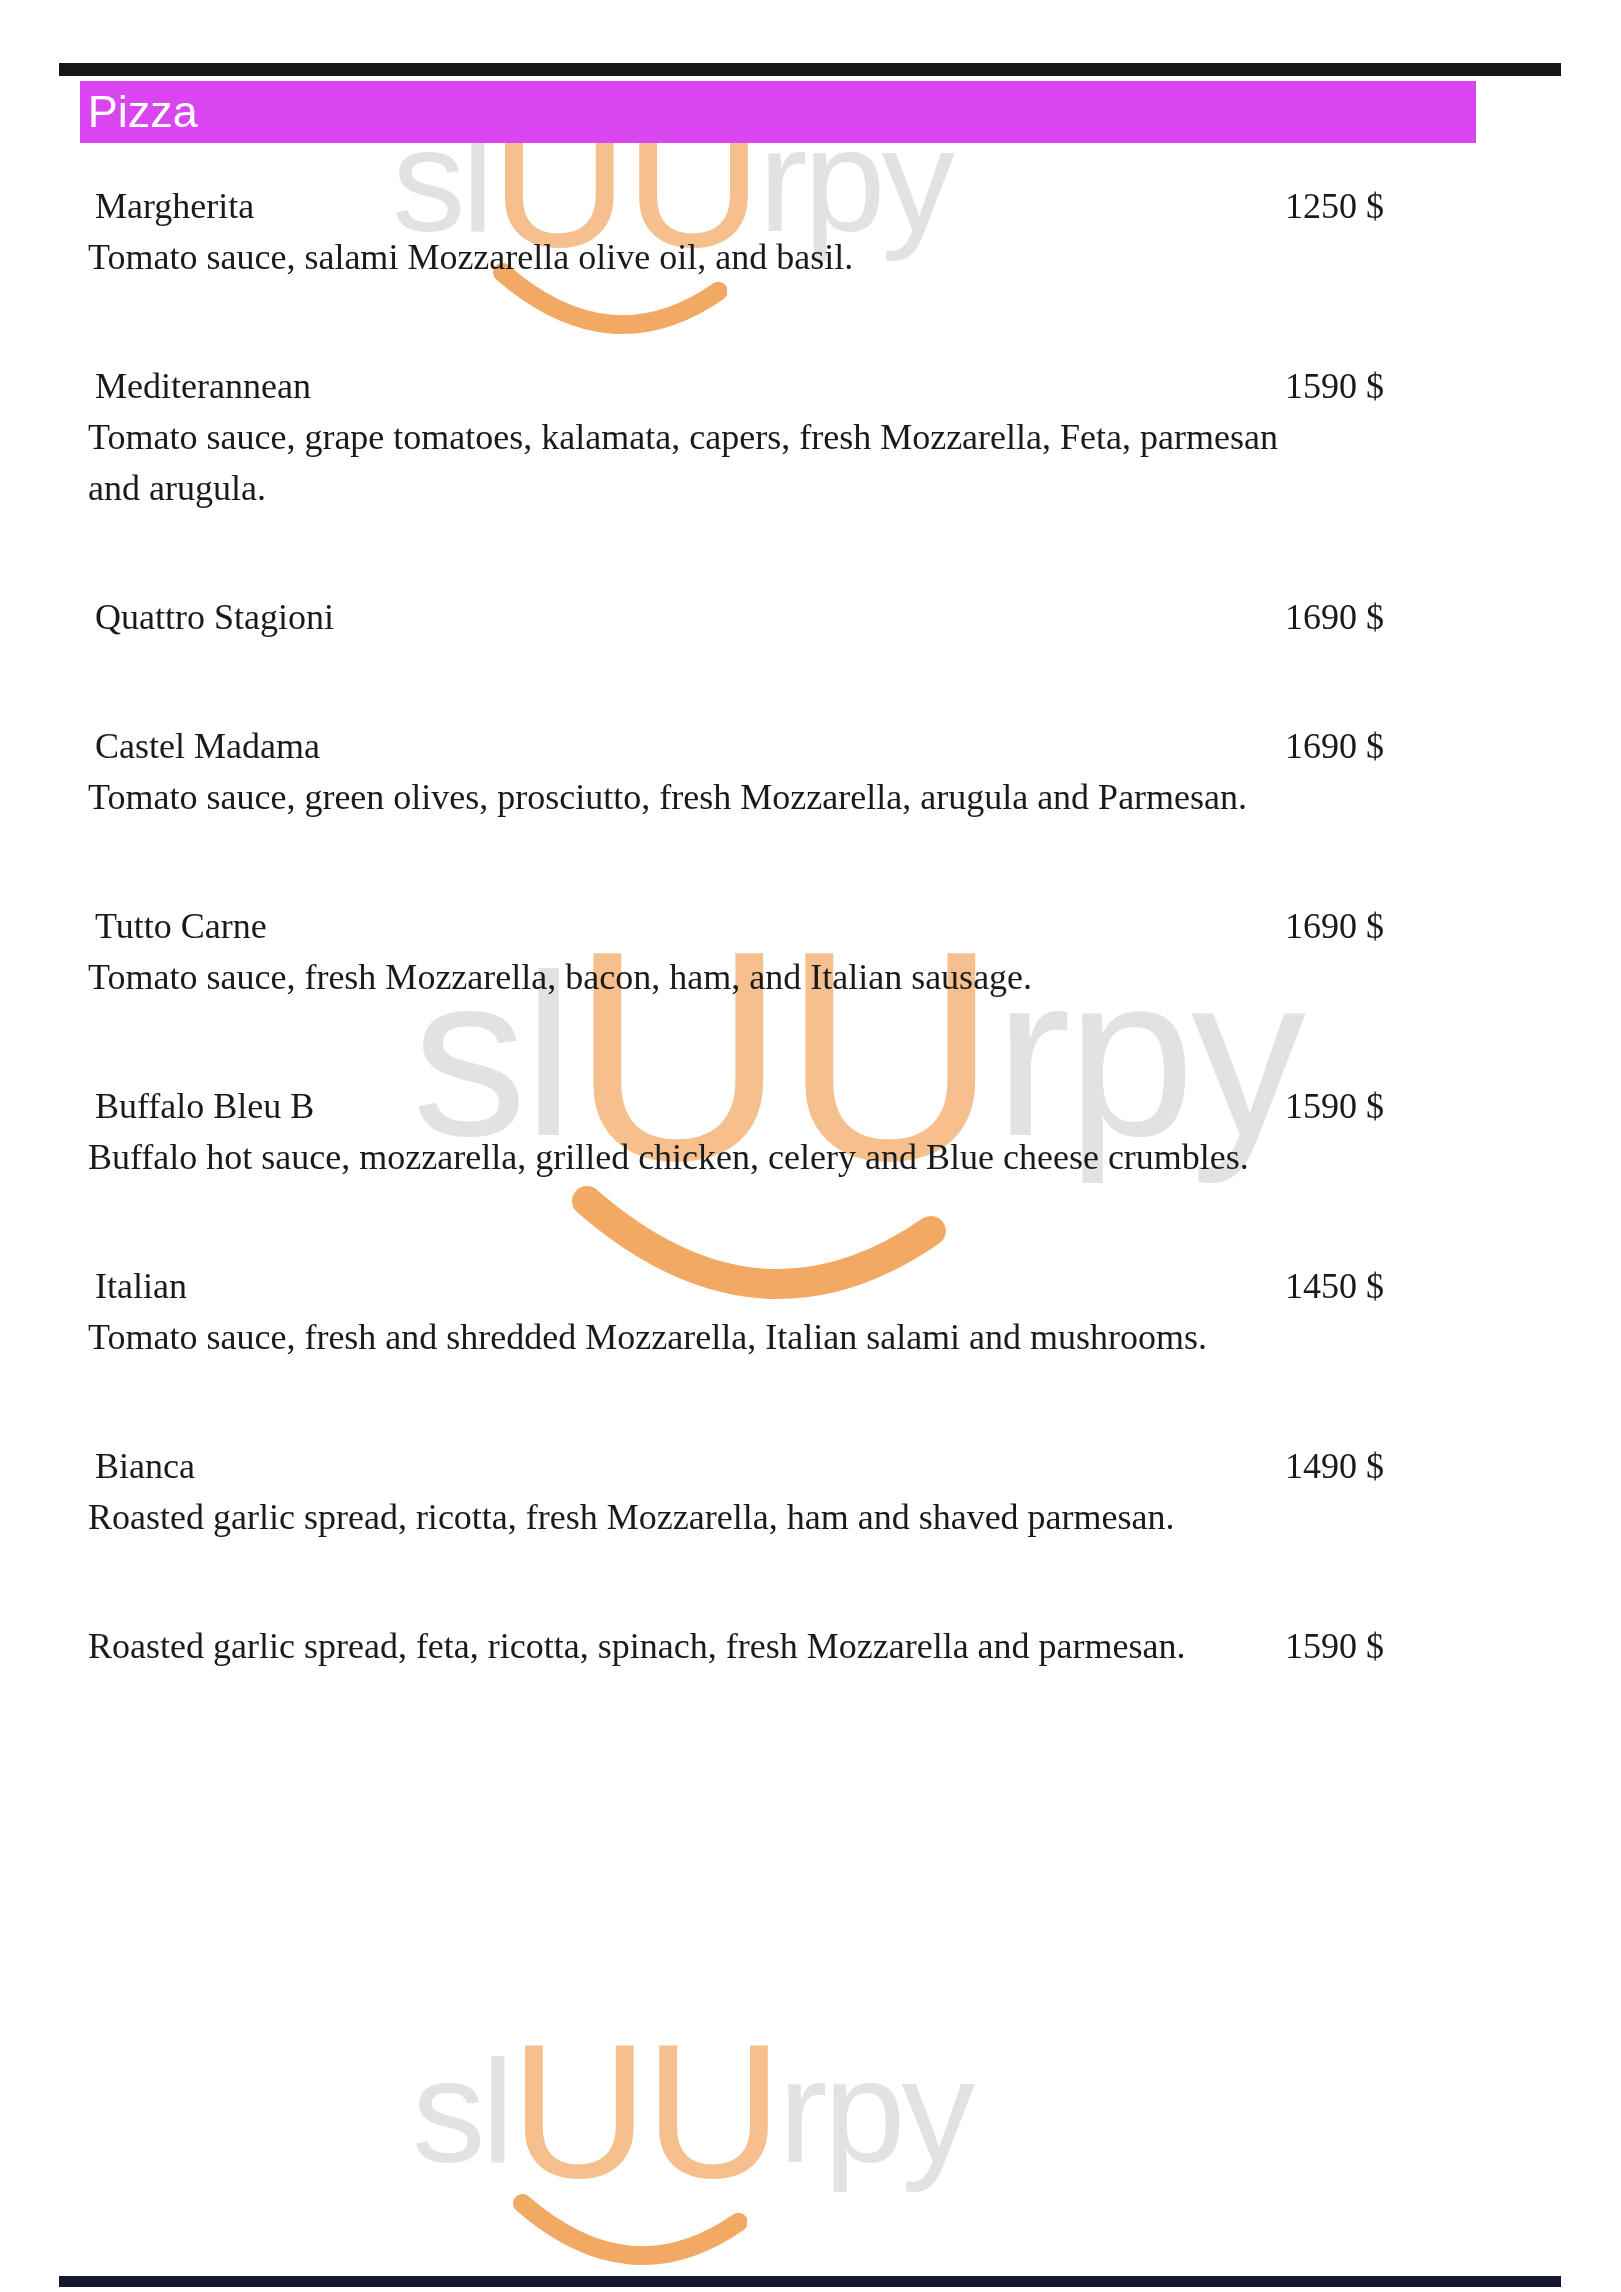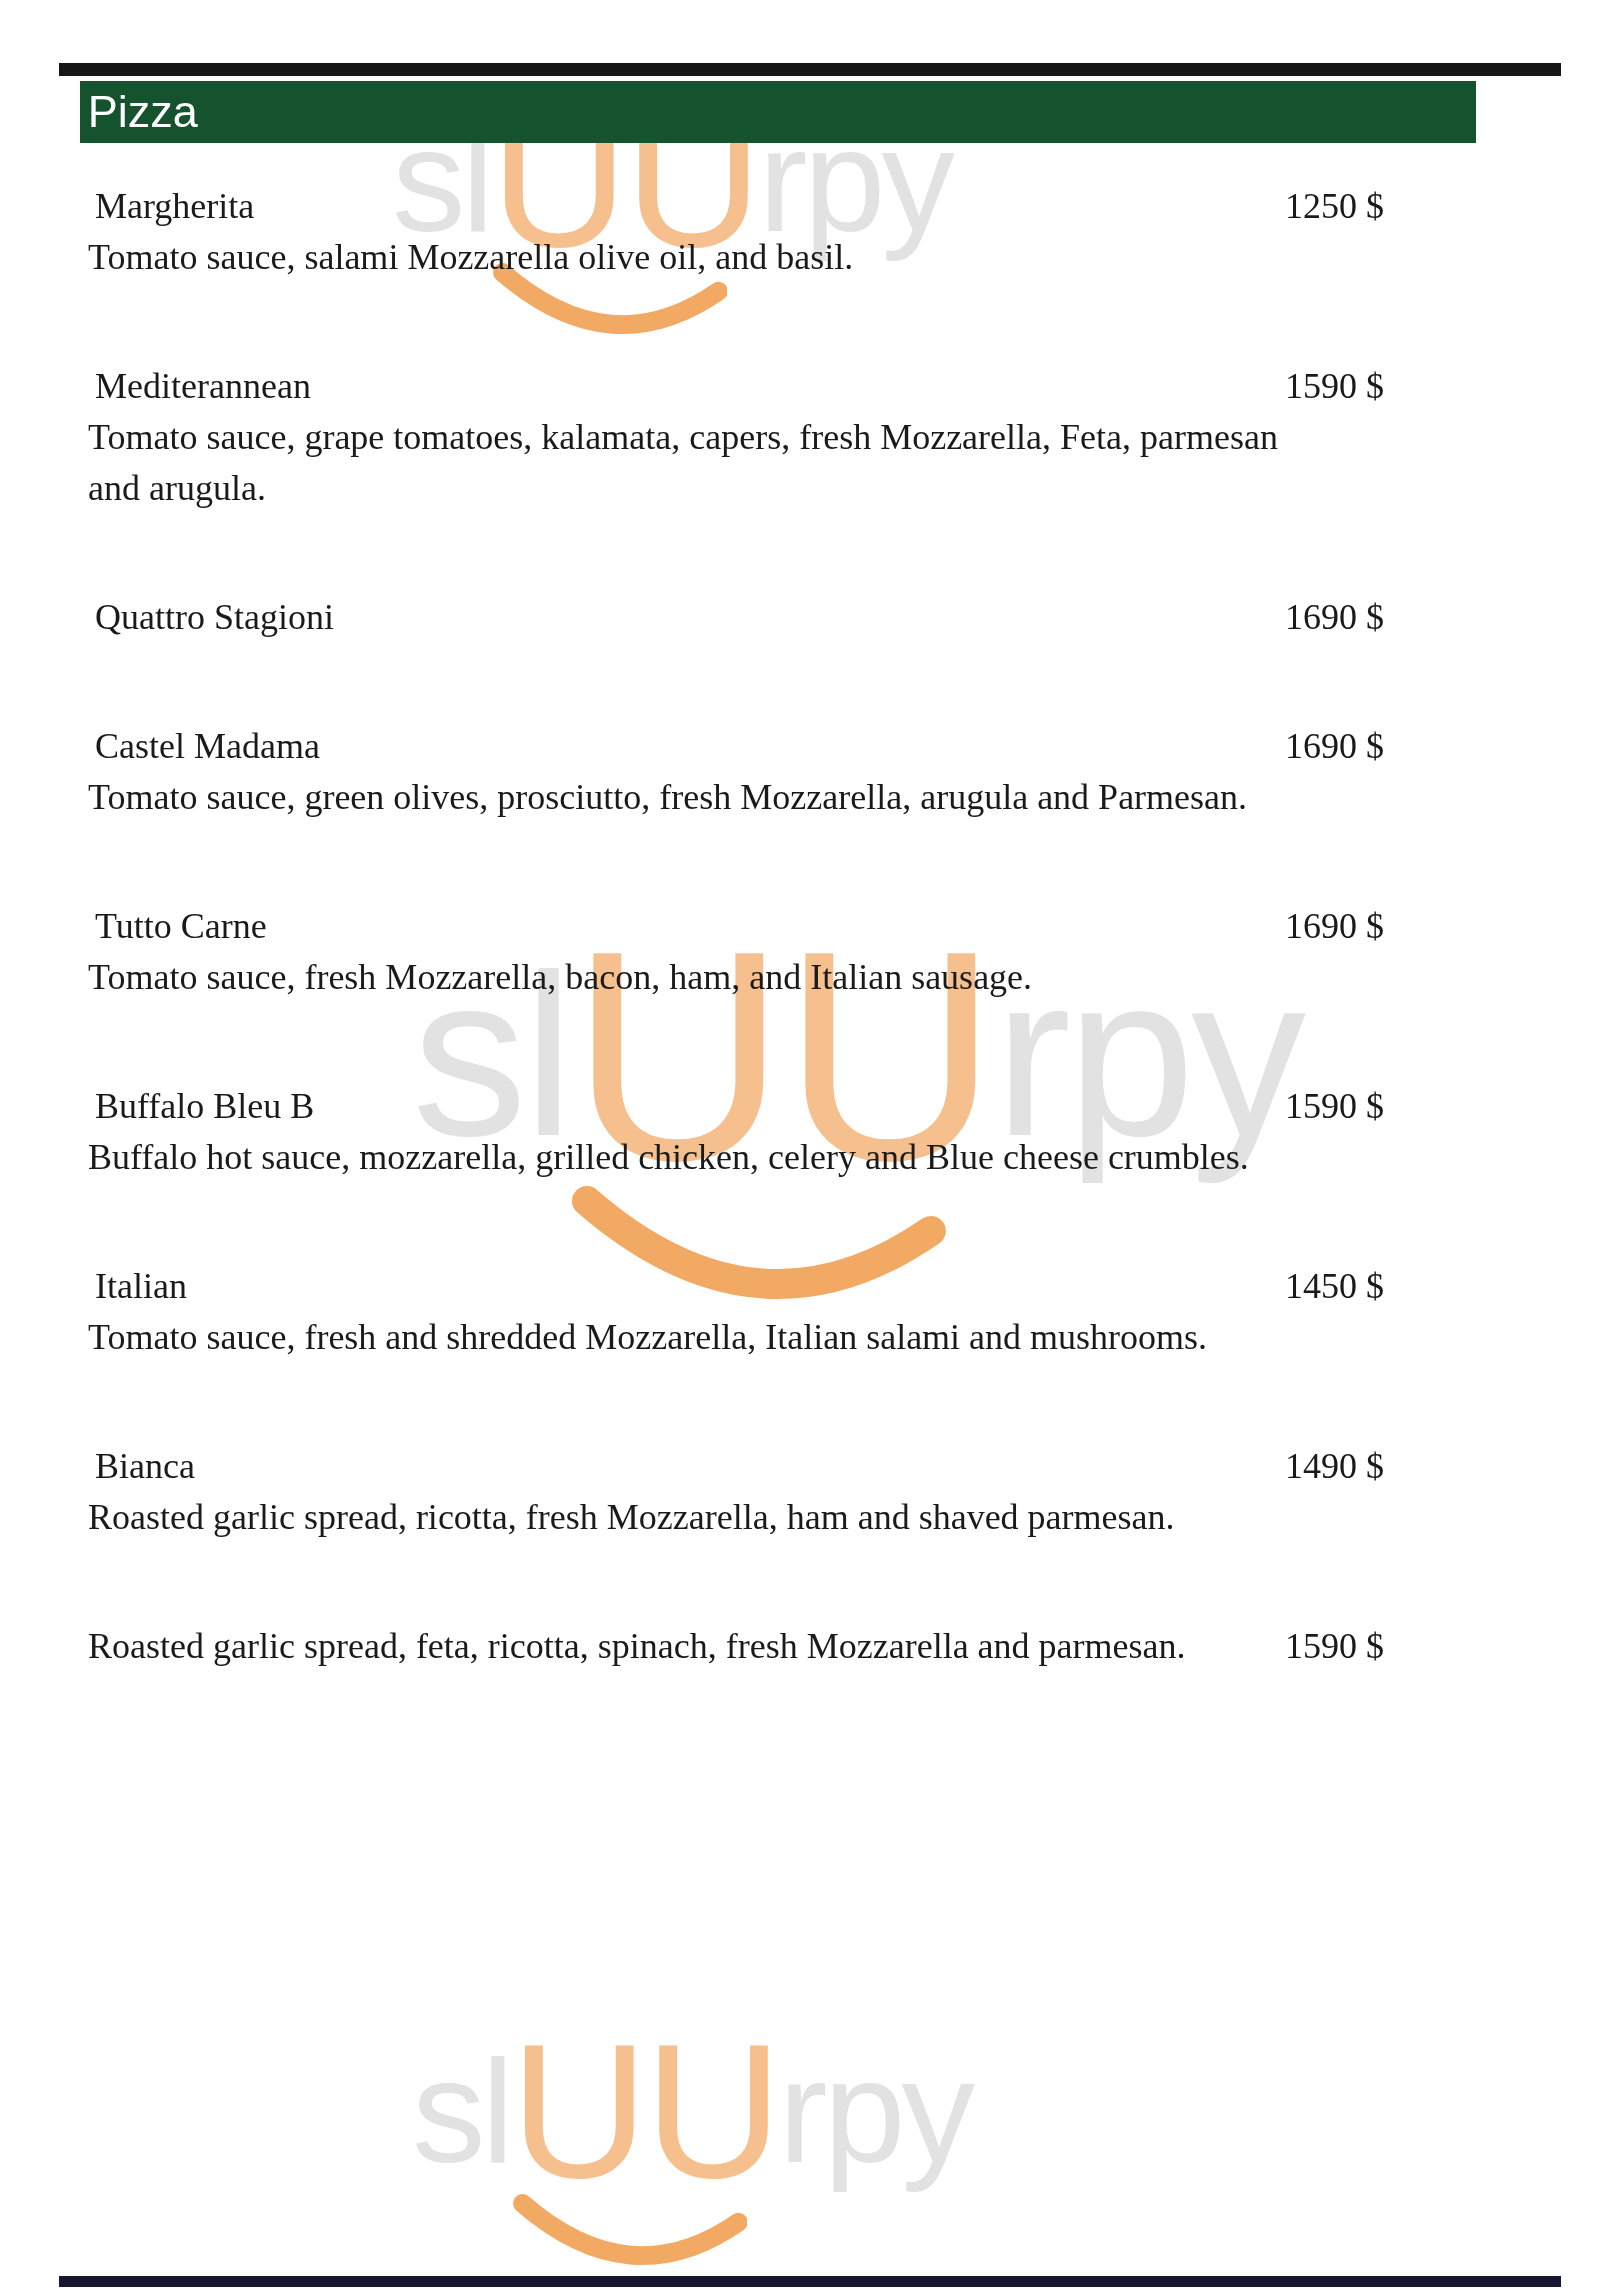--- a/index.html
+++ b/index.html
@@ -106,21 +106,21 @@
   </div>
   <div class="wm wm-bot">
     <span class="wm-gray">sl</span><span class="wm-orange">UU</span><span class="wm-gray">rpy</span>
     <svg class="wm-smile" viewBox="0 0 100 34">
       <path d="M4 4 Q 50 44 96 12" fill="none" stroke="#f2a964" stroke-width="8" stroke-linecap="round"></path>
     </svg>
   </div>
 
   <div class="top-bar" style="background: rgb(22, 22, 22);"></div>
 
-  <div class="section-header" style="background: #14532d;">
+  <div class="section-header" style="background: #d946ef;">
     <span class="section-title">Pizza</span>
   </div>
 
   <div class="items" id="items">
   <div class="item">
     <div class="item-name">Margherita</div>
     <div class="item-price">1250 $</div>
     <div class="item-desc">Tomato sauce, salami Mozzarella olive oil, and basil.</div>
   </div>
 

